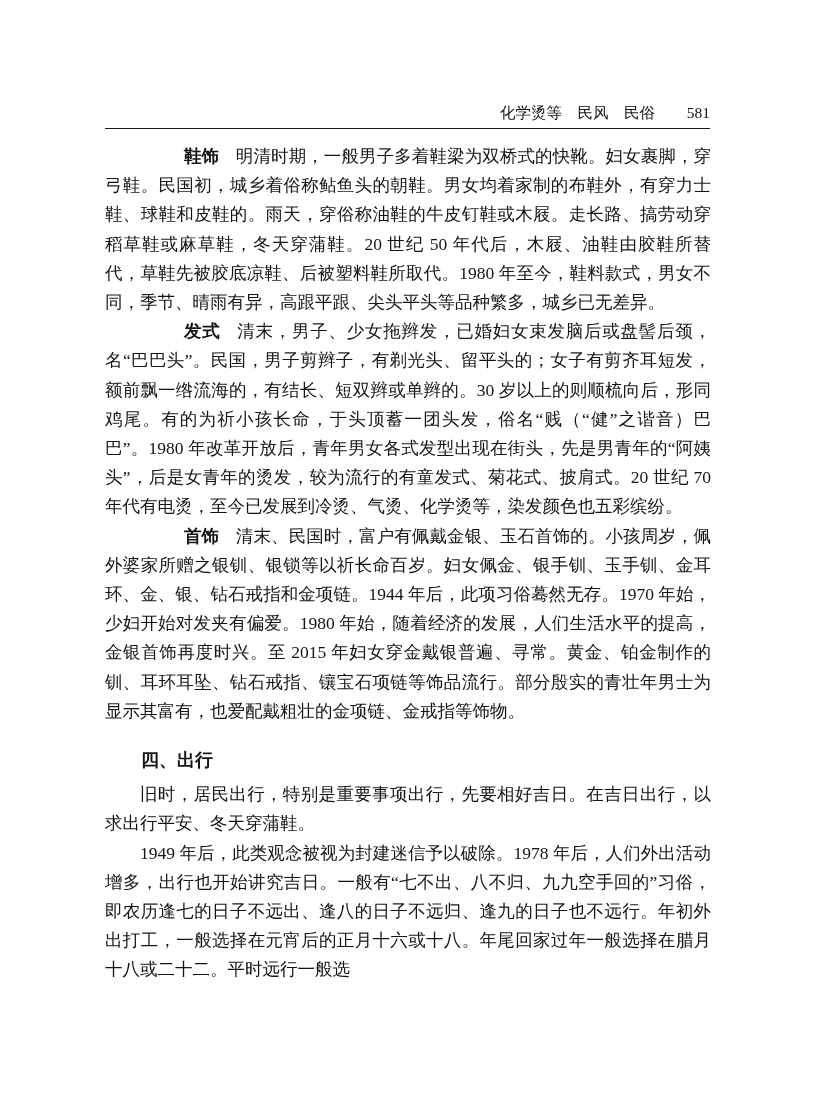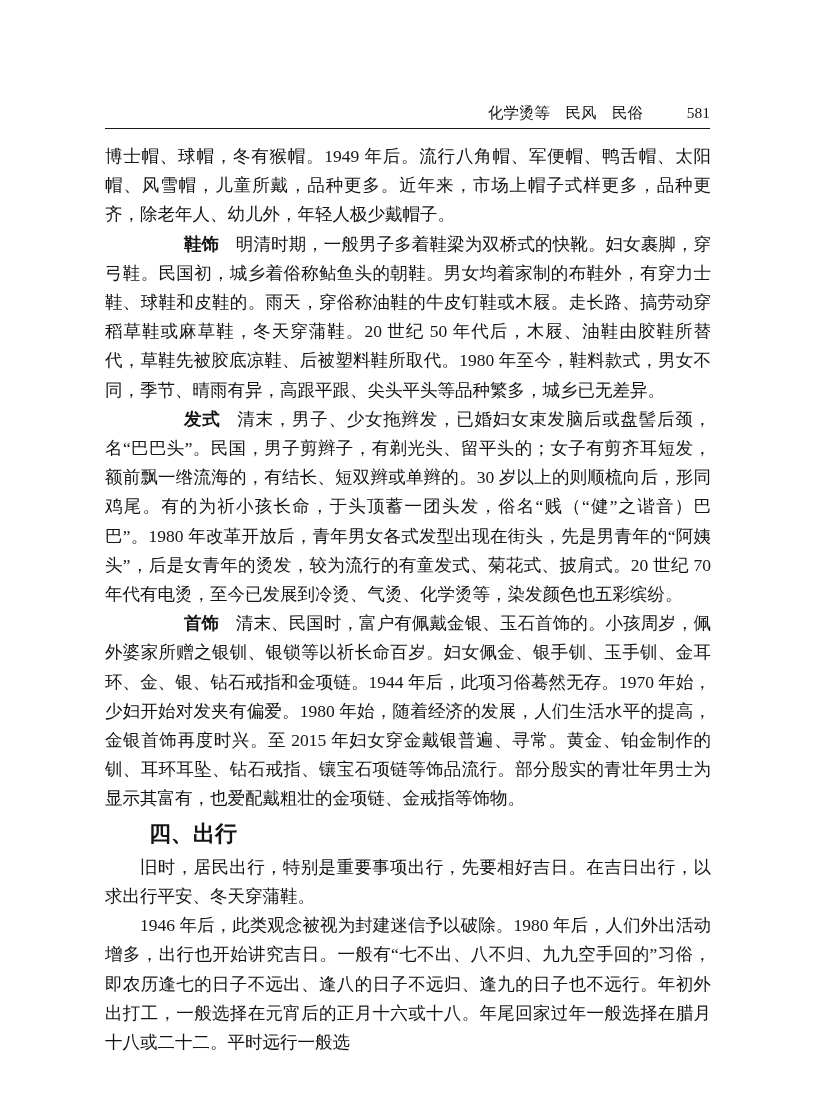--- a/index.html
+++ b/index.html
@@ -22,21 +22,21 @@
     left: 105px;
     right: 106px;
     text-align: right;
     font-size: 15.5px;
     line-height: 20px;
     color: #141414;
     white-space: nowrap;
   }
   .running-head .page-num {
     display: inline-block;
-    margin-left: 40px;
+    margin-left: 28px;
   }
   .header-rule {
     position: absolute;
     top: 128px;
     left: 105px;
     right: 106px;
     height: 1.4px;
     background: #1a1a1a;
   }
   .body-text {
@@ -59,61 +59,58 @@
   }
   .term-lead {
     font-family: "Liberation Sans", "DejaVu Sans", sans-serif;
     font-weight: bold;
     margin-right: 0.95em;
     padding-left: 44px;
   }
   .section-heading {
     font-family: "Liberation Sans", "DejaVu Sans", sans-serif;
     font-weight: bold;
-    font-size: 22px;
+    font-size: 18px;
     line-height: 29.2px;
-    margin: 5px 0 5px 0;
+    margin: 20px 0 5px 0;
     text-indent: 2em;
   }
 </style>
 </head>
 <body>
 
 <div class="page">
 
   <div class="running-head">
     <span class="chapter-title">化学烫等　民风　民俗</span>
     <span class="page-num">581</span>
   </div>
 
   <div class="header-rule"></div>
 
   <div class="body-text">
 
-    <p class="continuation">
-      <span>博士帽、球帽，冬有猴帽。1949 年后。流行八角帽、军便帽、鸭舌帽、太阳帽、风雪帽，儿童所戴，品种更多。近年来，市场上帽子式样更多，品种更齐，除老年人、幼儿外，年轻人极少戴帽子。</span>
-    </p>
 
     <p>
       <span class="term-lead">鞋饰</span><span>明清时期，一般男子多着鞋梁为双桥式的快靴。妇女裹脚，穿弓鞋。民国初，城乡着俗称鲇鱼头的朝鞋。男女均着家制的布鞋外，有穿力士鞋、球鞋和皮鞋的。雨天，穿俗称油鞋的牛皮钉鞋或木屐。走长路、搞劳动穿稻草鞋或麻草鞋，冬天穿蒲鞋。20 世纪 50 年代后，木屐、油鞋由胶鞋所替代，草鞋先被胶底凉鞋、后被塑料鞋所取代。1980 年至今，鞋料款式，男女不同，季节、晴雨有异，高跟平跟、尖头平头等品种繁多，城乡已无差异。</span>
     </p>
 
     <p>
       <span class="term-lead">发式</span><span>清末，男子、少女拖辫发，已婚妇女束发脑后或盘髻后颈，名“巴巴头”。民国，男子剪辫子，有剃光头、留平头的；女子有剪齐耳短发，额前飘一绺流海的，有结长、短双辫或单辫的。30 岁以上的则顺梳向后，形同鸡尾。有的为祈小孩长命，于头顶蓄一团头发，俗名“贱（“健”之谐音）巴巴”。1980 年改革开放后，青年男女各式发型出现在街头，先是男青年的“阿姨头”，后是女青年的烫发，较为流行的有童发式、菊花式、披肩式。20 世纪 70 年代有电烫，至今已发展到冷烫、气烫、化学烫等，染发颜色也五彩缤纷。</span>
     </p>
 
     <p>
       <span class="term-lead">首饰</span><span>清末、民国时，富户有佩戴金银、玉石首饰的。小孩周岁，佩外婆家所赠之银钏、银锁等以祈长命百岁。妇女佩金、银手钏、玉手钏、金耳环、金、银、钻石戒指和金项链。1944 年后，此项习俗蓦然无存。1970 年始，少妇开始对发夹有偏爱。1980 年始，随着经济的发展，人们生活水平的提高，金银首饰再度时兴。至 2015 年妇女穿金戴银普遍、寻常。黄金、铂金制作的钏、耳环耳坠、钻石戒指、镶宝石项链等饰品流行。部分殷实的青壮年男士为显示其富有，也爱配戴粗壮的金项链、金戒指等饰物。</span>
     </p>
 
     <h3 class="section-heading">四、出行</h3>
 
     <p>
       <span>旧时，居民出行，特别是重要事项出行，先要相好吉日。在吉日出行，以求出行平安、冬天穿蒲鞋。</span>
     </p>
 
     <p>
-      <span>1946 年后，此类观念被视为封建迷信予以破除。1980 年后，人们外出活动增多，出行也开始讲究吉日。一般有“七不出、八不归、九九空手回的”习俗，即农历逢七的日子不远出、逢八的日子不远归、逢九的日子也不远行。年初外出打工，一般选择在元宵后的正月十六或十八。年尾回家过年一般选择在腊月十八或二十二。平时远行一般选</span>
+      <span>1949 年后，此类观念被视为封建迷信予以破除。1978 年后，人们外出活动增多，出行也开始讲究吉日。一般有“七不出、八不归、九九空手回的”习俗，即农历逢七的日子不远出、逢八的日子不远归、逢九的日子也不远行。年初外出打工，一般选择在元宵后的正月十六或十八。年尾回家过年一般选择在腊月十八或二十二。平时远行一般选</span>
     </p>
 
   </div>
 
 </div>
 
 </body></html>

